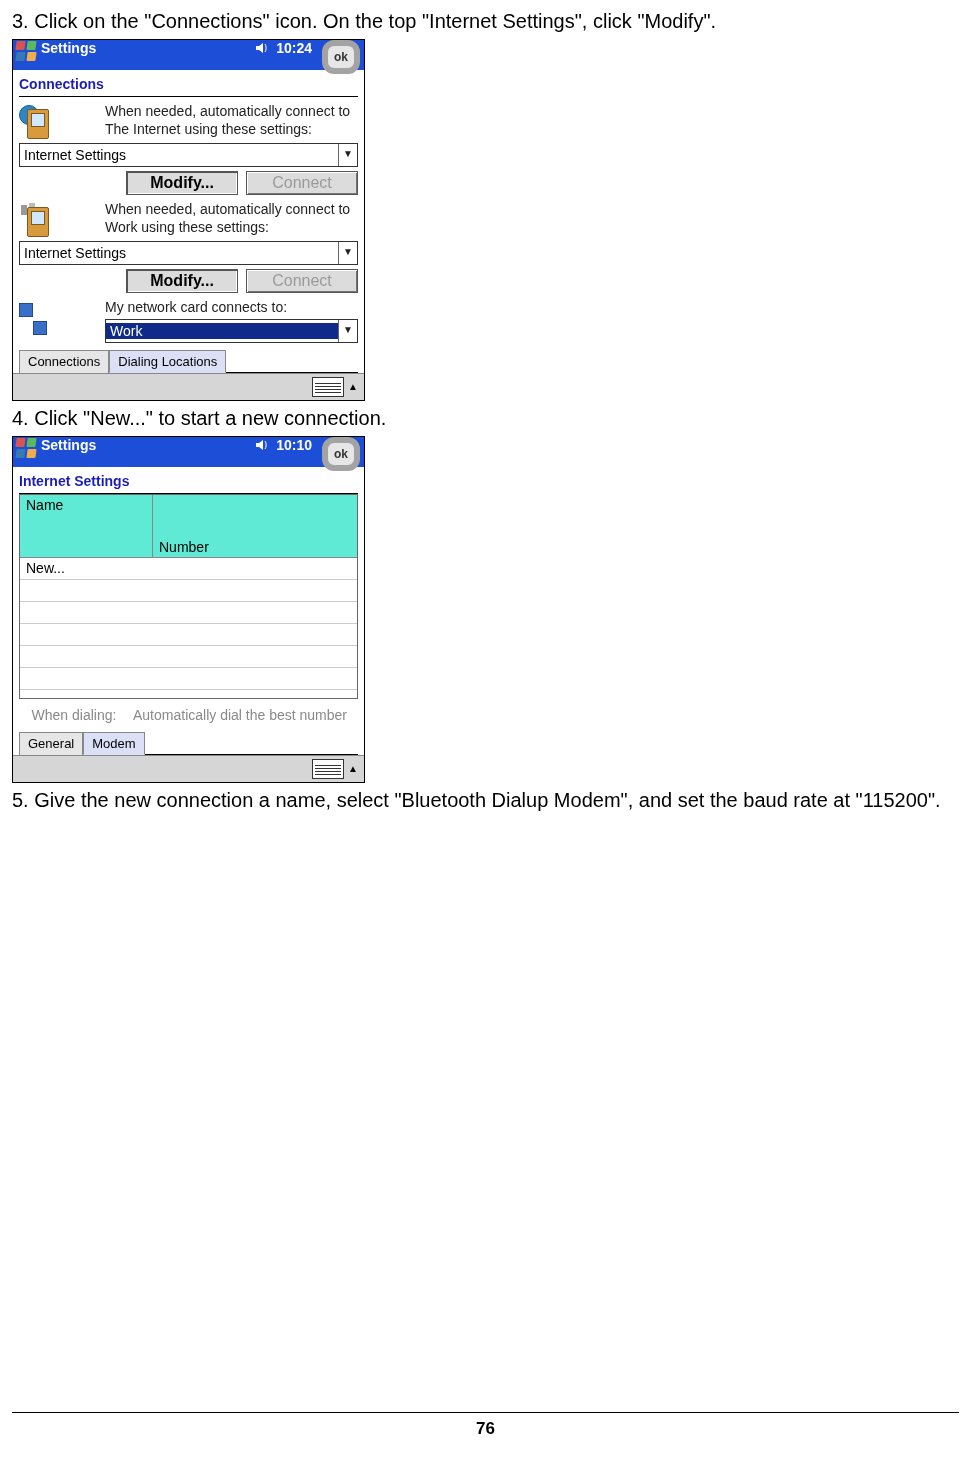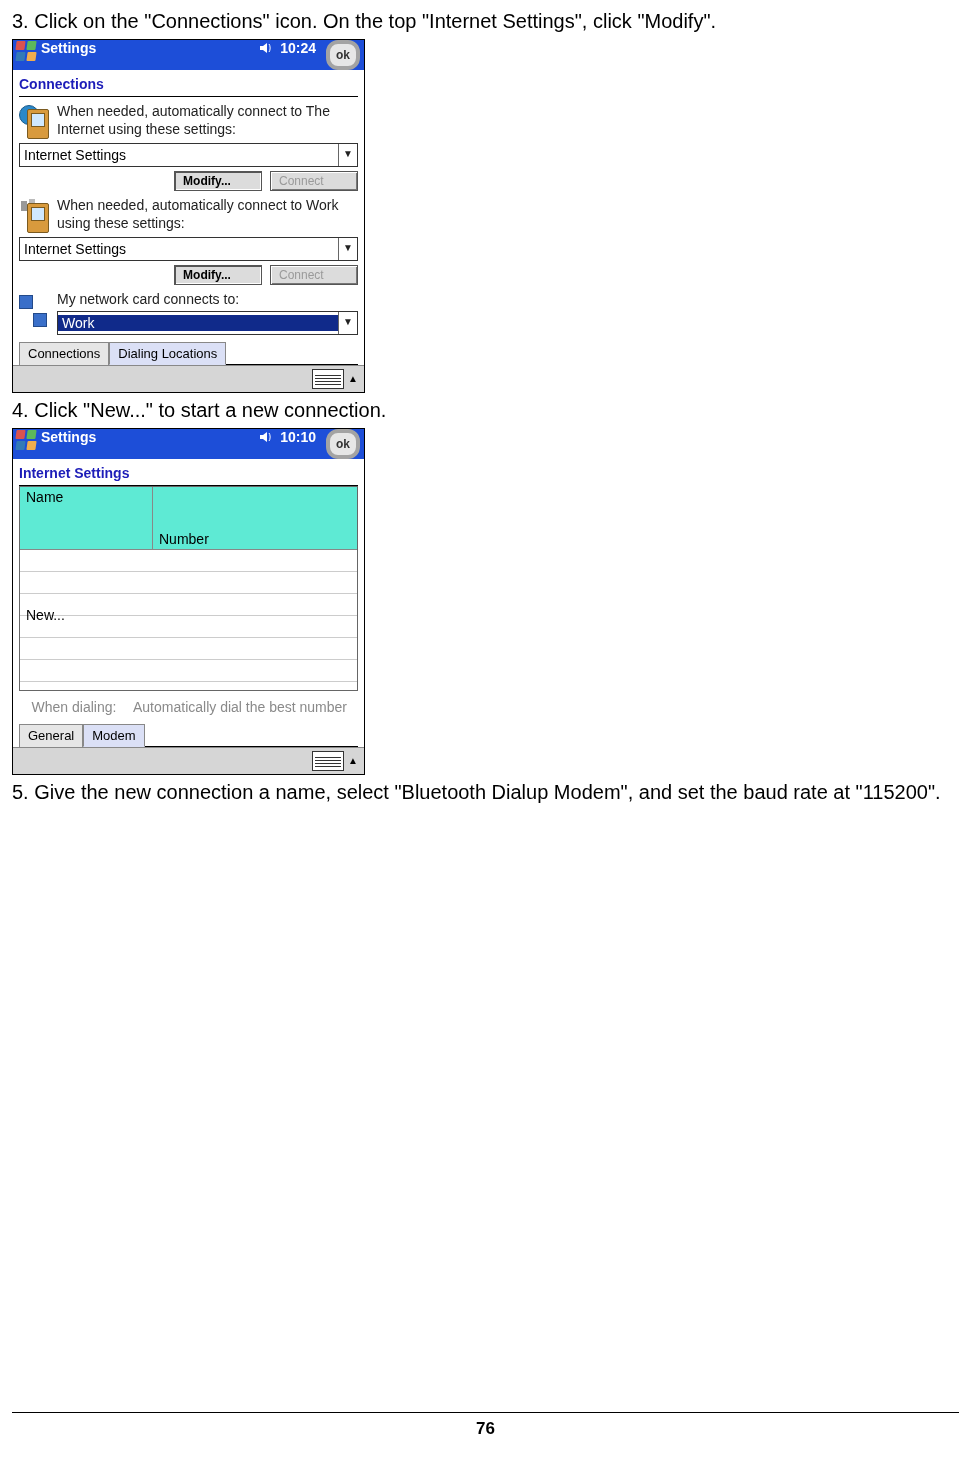--- a/index.html
+++ b/index.html
@@ -42,57 +42,57 @@
   .winlogo .g{ background:#5cb85c; left:12px; top:1px; transform:skewX(-8deg);}
   .winlogo .b{ background:#337ab7; left:1px; top:12px; transform:skewX(-8deg);}
   .winlogo .y{ background:#f0ad4e; left:12px; top:12px; transform:skewX(-8deg);}
   .title-text { flex: 1; }
   .vol-icon { width:16px; height:16px; display:flex; align-items:center; justify-content:center; color:#fff; font-size:13px;}
   .time { font-weight:bold; margin: 0 6px 0 2px; }
   .ok-btn {
     width: 26px; height: 22px; border-radius: 12px;
     background: #e6e6e6; color:#333; font-weight:bold;
     display:flex; align-items:center; justify-content:center;
-    font-size: 12px; border:4px solid #a3a3a3;
+    font-size: 12px; border:6px solid #a3a3a3;
   }
   .content { padding: 4px 6px 0 6px; }
   .section-title {
     color: #1c1cb8; font-weight: bold; padding: 2px 0 4px 0;
     border-bottom: 1px solid #000;
   }
   .conn-block { display:flex; gap:6px; margin-top:6px; }
   .conn-icon {
     width:32px; height:36px; flex-shrink:0; position:relative;
   }
   .globe { width:18px; height:18px; border-radius:50%; background:#2a88c9; position:absolute; left:0; top:2px; border:1px solid #1a5a8a; }
   .pda-mini { width:20px; height:28px; background:#d89a3d; border:1px solid #7a5a20; border-radius:2px; position:absolute; right:2px; bottom:0; }
   .pda-mini::after { content:""; position:absolute; left:3px; top:3px; right:3px; height:12px; background:#cfe8ff; border:1px solid #7a5a20; }
   .build-icon::before{ content:""; position:absolute; width:6px; height:10px; background:#999; left:2px; top:4px; box-shadow: 8px -2px 0 #bbb; }
   .net-icon::before{ content:""; position:absolute; width:12px;height:12px;background:#3a6fc9;border:1px solid #234a8a; left:0; top:4px;}
   .net-icon::after{ content:""; position:absolute; width:12px;height:12px;background:#3a6fc9;border:1px solid #234a8a; right:4px; bottom:0;}
-  .conn-body { flex:1; }
+  .conn-body { flex:1;margin-left:48px; }
   .conn-text { color:#222; font-size:14px; line-height:1.25; }
   .dropdown {
     display:flex; border:1px solid #333; height:22px; margin-top:4px;
     align-items:center; background:#fff;
   }
   .dropdown .dd-val { flex:1; padding: 0 4px; font-size:14px; }
   .dropdown .dd-arrow {
     width:18px; border-left:1px solid #666; text-align:center;
     font-size:10px; color:#222; padding-top:4px; height:18px;
   }
   .dropdown.sel .dd-val {
     background:#102a8a; color:#fff;
   }
   .btn-row { text-align:right; margin:4px 0 2px 0; }
   .btn3d {
-    display:inline-block; padding:2px 8px; font-size:12px;
+    display:inline-block; padding:2px 20px; font-size:16px;
     border:1px solid #555; background:#dcdcdc;
     box-shadow: inset 1px 1px 0 #fff, inset -1px -1px 0 #777;
-    margin-left:4px; min-width:70px; text-align:left;
+    margin-left:4px; min-width:70px; text-align:center;
   }
   .btn3d.pressed {
     box-shadow: inset 1px 1px 0 #555, inset -1px -1px 0 #fff;
     font-weight:bold;
   }
   .btn3d.disabled { color:#9a9a9a; }
   .bottom-tabs {
     display:flex; margin-top:6px; border-bottom:1px solid #000;
   }
   .bottom-tabs .tab {
@@ -120,21 +120,21 @@
   .th-row { display:flex; background:#5eead4; }
   .th-row .th {
     padding:2px 6px; font-size:14px; border-right:1px solid #888;
   }
   .th-row .th:first-child { width:120px; }
   .th-row .th:last-child { flex:1; border-right:none;margin-top:42px; }
   .tbody { height:140px; border-top:1px solid #888; background:#fff;
     background-image: repeating-linear-gradient(to bottom, #fff 0, #fff 21px, #ccc 21px, #ccc 22px);
   }
   .td-row { display:flex; }
-  .td-row .td { padding:12px 6px; font-size:14px;margin-top:45px; }
+  .td-row .td { padding:2px 6px; font-size:14px; }
   .td-row .td:first-child { width:120px; }
   .dial-block { display:flex; gap:4px; color:#8a8a8a; font-size:14px; margin:8px 0 8px 0;text-align:center; }
   .dial-block .lbl { width:110px; }
   .page-footer-line {
     position:absolute; left:12px; right:12px; bottom:44px;
     border-top:1px solid #000;
   }
   .page-num {
     position:absolute; left:0; right:0; bottom:18px;
     text-align:center; font-weight:bold; font-size:17px;margin-top:25px;

